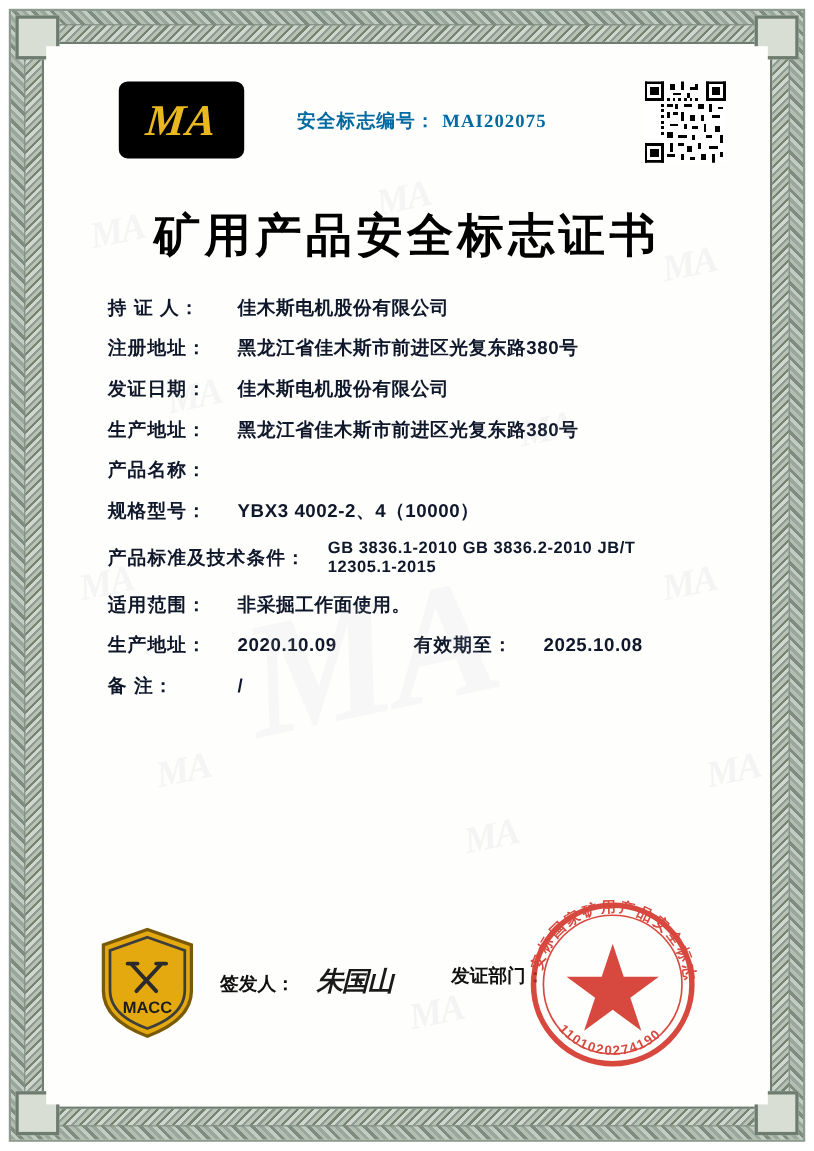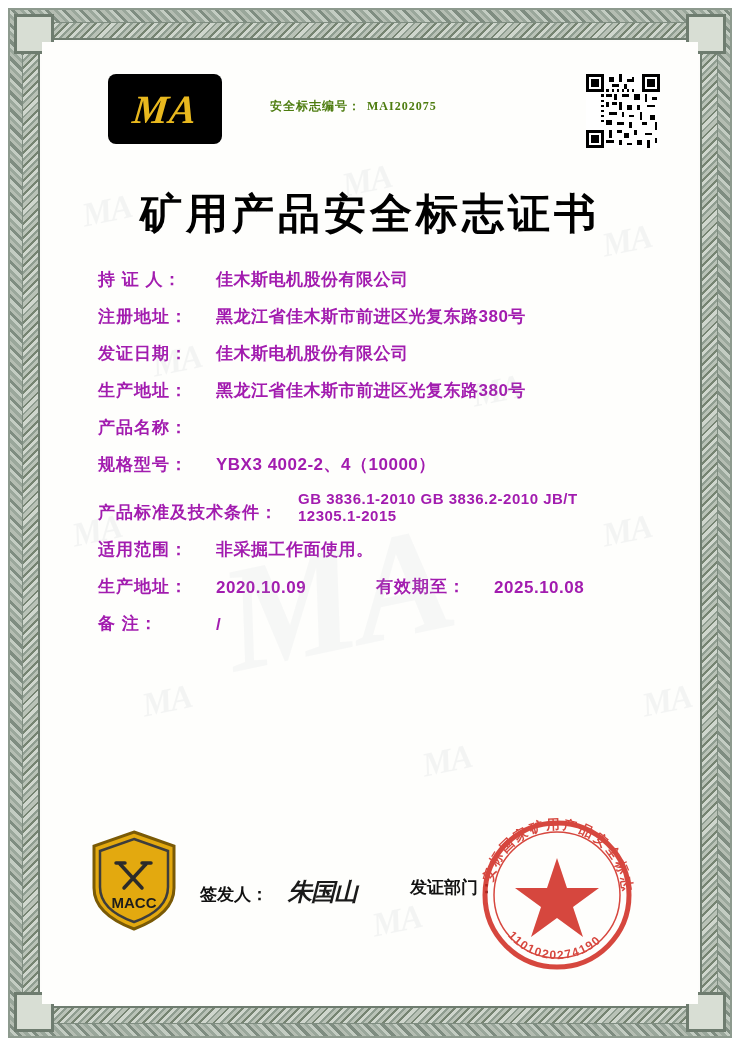--- a/index.html
+++ b/index.html
@@ -122,23 +122,23 @@
     font-weight: bold;
     font-size: 40px;
     color: #e8b81e;
     letter-spacing: 1px;
     transform: skewX(-6deg);
   }
   .cert-no {
     position: absolute;
     left: 198px;
     top: 38px;
-    font-size: 12px;
-    font-weight: bold;
-    color: #4d7c0f;
+    font-size: 17px;
+    font-weight: bold;
+    color: #0369a1;
     letter-spacing: 1px;
   }
   .cert-no .value {
     font-family: "Liberation Serif", serif;
     font-weight: bold;
     margin-left: 6px;
   }
   .qr {
     position: absolute;
     right: 8px;
@@ -158,24 +158,24 @@
     margin: 6px 0 26px 0;
     font-family: Liberation Serif, serif;
   }
 
   
   .fields {
     margin: 0 56px;
   }
   .field-row {
     display: flex;
-    align-items: flex-end;
+    align-items: center;
     margin-bottom: 14px;
     font-size: 17px;
-    color: #a21caf;
+    color: #0f172a;
   }
   .field-label {
     font-weight: bold;
     white-space: nowrap;
     width: 118px;
     flex: 0 0 auto;
     letter-spacing: 1px;
   }
   .field-label.wide {
     width: 200px;
@@ -217,21 +217,21 @@
   .footer {
     position: absolute;
     left: 0;
     right: 0;
     bottom: 32px;
     height: 150px;
   }
   .macc-badge {
     position: absolute;
     left: 48px;
-    top: 8px;
+    top: 21px;
     width: 88px;
     height: 102px;
   }
   .sign-block {
     position: absolute;
     left: 158px;
     top: 54px;
     font-size: 17px;
     font-weight: bold;
     color: #111;

